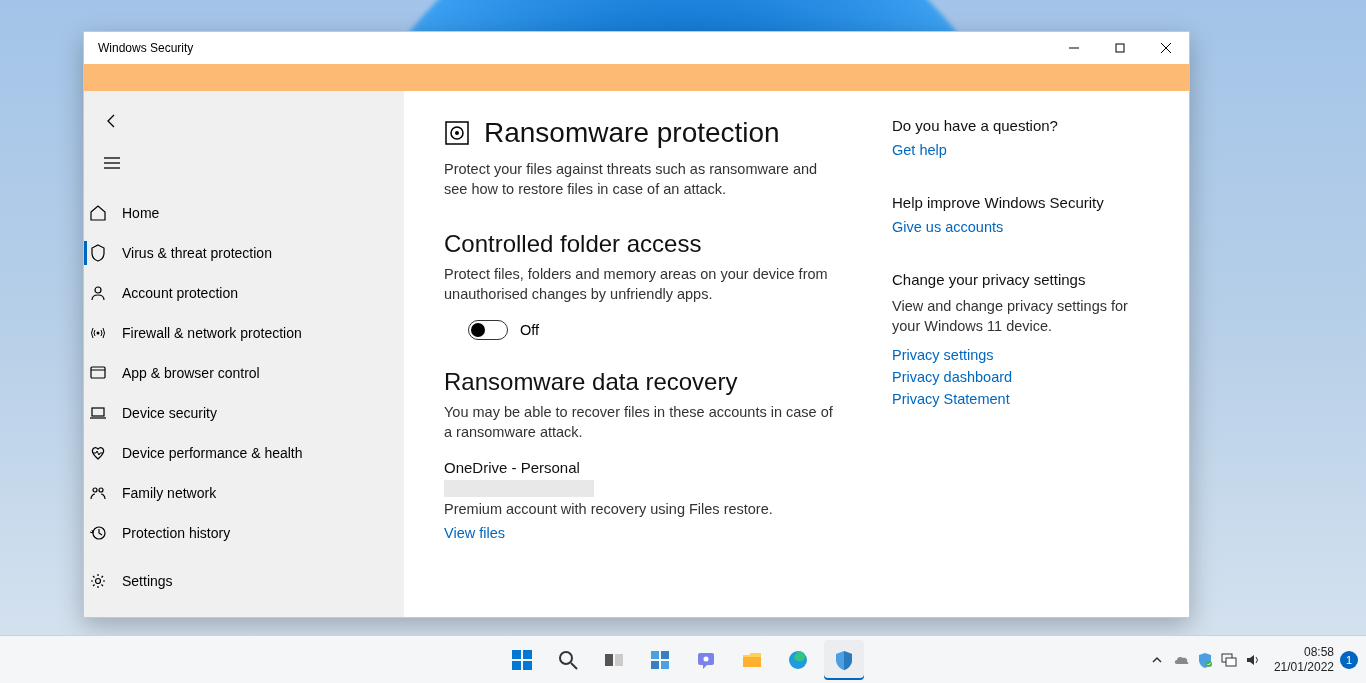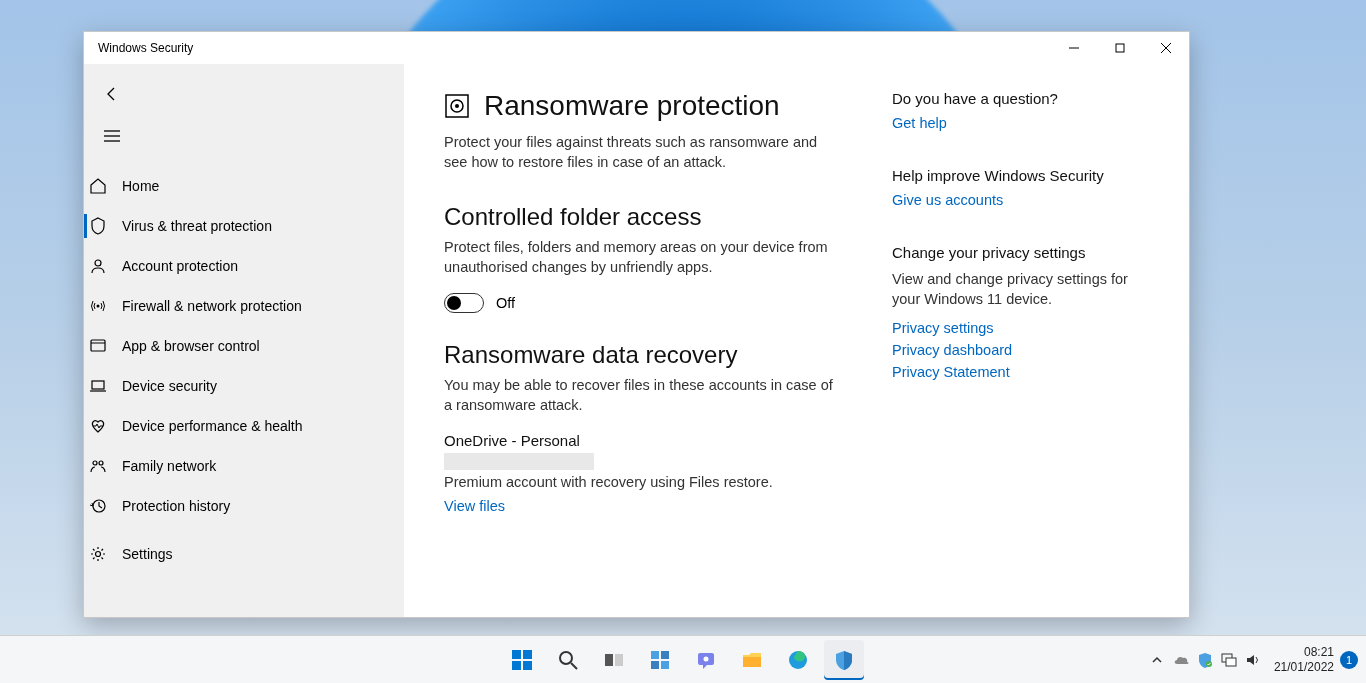--- a/index.html
+++ b/index.html
@@ -19,20 +19,21 @@
 }
 .window {
   position: absolute;
   left: 83px; top: 31px;
   width: 1107px; height: 587px;
   background: #fdba74;
   border: 1px solid #c8c8c8;
   box-shadow: 0 8px 24px rgba(0,0,0,.25);
   display: flex;
   flex-direction: column;
+  gap: 27px;
 }
 .titlebar {
   height: 32px;
   display: flex;
   align-items: center;
   padding-left: 14px;
   font-size: 12px;
   color: #000;
   background: #fff;
 }
@@ -92,21 +93,21 @@
   display: flex; align-items: center; gap: 14px;
   font-size: 28px; font-weight: 400; color: #111;
   margin-bottom: 10px;
 }
 .page-title-icon {
   width: 26px; height: 26px;
 }
 .page-desc { font-size: 14.5px; color: #333; line-height: 1.4; margin-bottom: 30px; }
 .section-h { font-size: 24px; font-weight: 400; color: #111; margin-bottom: 6px; }
 .section-desc { font-size: 14.5px; color: #333; line-height: 1.4; margin-bottom: 16px; }
-.toggle-row { display: flex; align-items: center; gap: 12px; margin-bottom: 28px; }
+.toggle-row { display: flex; align-items: center; gap: 12px; margin-bottom: 28px; margin-left: 24px; }
 .toggle {
   width: 40px; height: 20px;
   border: 1px solid #333;
   border-radius: 10px;
   background: #fff;
   position: relative;
 }
 .toggle-knob {
   position: absolute; left: 2px; top: 2px;
   width: 14px; height: 14px;
@@ -434,18 +435,18 @@
           <rect x="5" y="5" width="10" height="8" fill="#fff" stroke="#333" stroke-width="1"></rect>
         </svg>
       </span>
     <span class="tray-icon">
         <svg width="16" height="14" viewBox="0 0 16 14">
           <path d="M2 5 H5 L9 2 V12 L5 9 H2 Z" fill="#333"></path>
           <path d="M11 4 Q14 7 11 10" fill="none" stroke="#333" stroke-width="1"></path>
         </svg>
       </span>
     <div class="clock">
-      <div>08:21</div>
+      <div>08:58</div>
       <div>21/01/2022</div>
     </div>
     <div class="notif-badge">1</div>
   </div>
 </div>
 
 </body></html>

